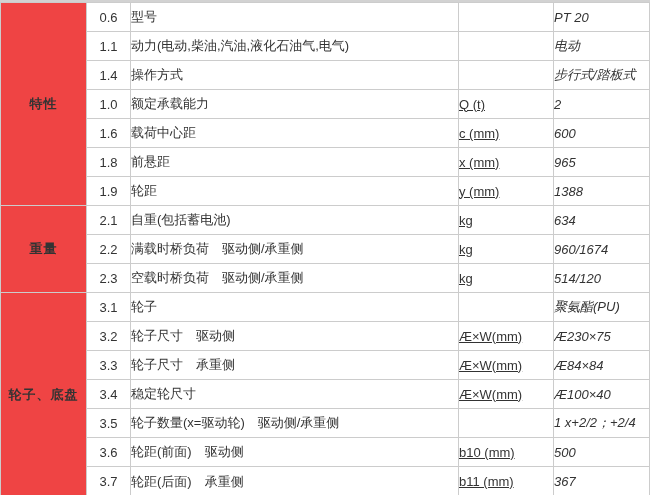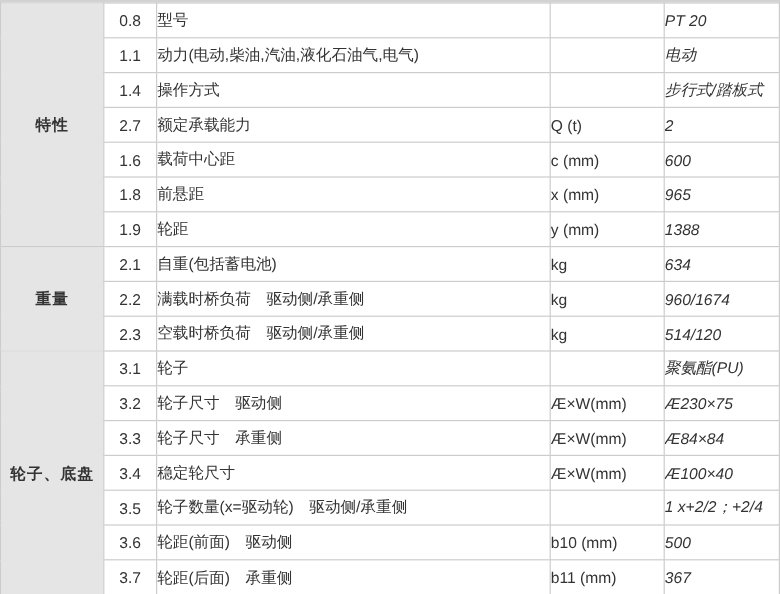--- a/index.html
+++ b/index.html
@@ -25,36 +25,37 @@
     border: 1px solid #cccccc;
     font-size: 13px;
     color: #333333;
     height: 28px;
     padding: 0;
     overflow: hidden;
     white-space: nowrap;
     vertical-align: middle;
   }
   td.cat {
-    background: #e5e5e5;
+    background: #ef4444;
     font-weight: bold;
     text-align: center;
     color: #2b2b2b;
     border-left: none;
     font-size: 13px;
     letter-spacing: 1px;
   }
   td.num {
     text-align: center;
   }
   td.desc {
     padding-left: 20px;
   }
   td.unit {
     padding-left: 15px;
+    text-decoration: underline;
   }
   td.val {
     padding-left: 12px;
     font-style: italic;
   }
 </style>
 </head>
 <body>
 
 <div class="top-strip"></div>
@@ -63,39 +64,39 @@
   <colgroup>
     <col style="width:86px">
     <col style="width:44px">
     <col style="width:328px">
     <col style="width:95px">
     <col style="width:96px">
   </colgroup>
   <tbody>
     <tr style="height:29px">
       <td class="cat" rowspan="7">特性</td>
-      <td class="num">0.8</td>
+      <td class="num">0.6</td>
       <td class="desc">型号</td>
       <td class="unit"></td>
       <td class="val">PT 20</td>
     </tr>
     <tr style="height:29px">
       <td class="num">1.1</td>
       <td class="desc">动力(电动,柴油,汽油,液化石油气,电气)</td>
       <td class="unit"></td>
       <td class="val">电动</td>
     </tr>
     <tr style="height:29px">
       <td class="num">1.4</td>
       <td class="desc">操作方式</td>
       <td class="unit"></td>
       <td class="val">步行式/踏板式</td>
     </tr>
     <tr style="height:29px">
-      <td class="num">2.7</td>
+      <td class="num">1.0</td>
       <td class="desc">额定承载能力</td>
       <td class="unit">Q (t)</td>
       <td class="val">2</td>
     </tr>
     <tr style="height:29px">
       <td class="num">1.6</td>
       <td class="desc">载荷中心距</td>
       <td class="unit">c (mm)</td>
       <td class="val">600</td>
     </tr>

